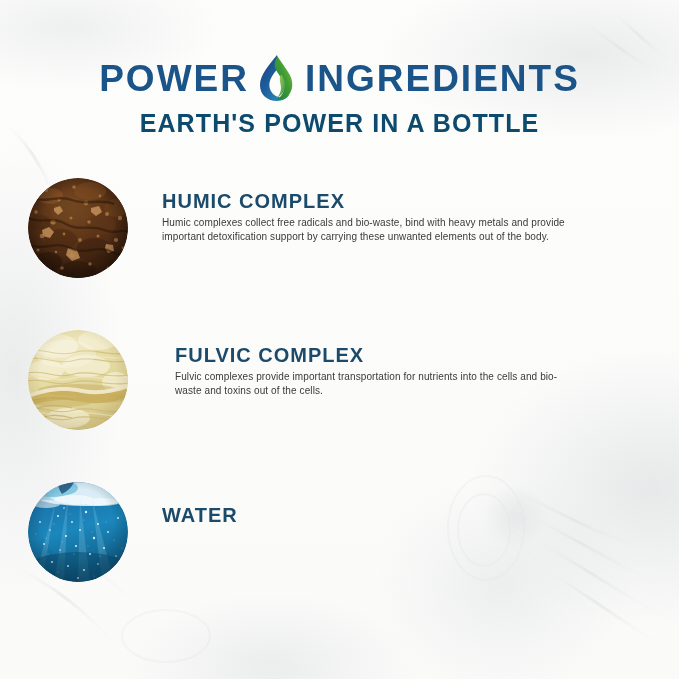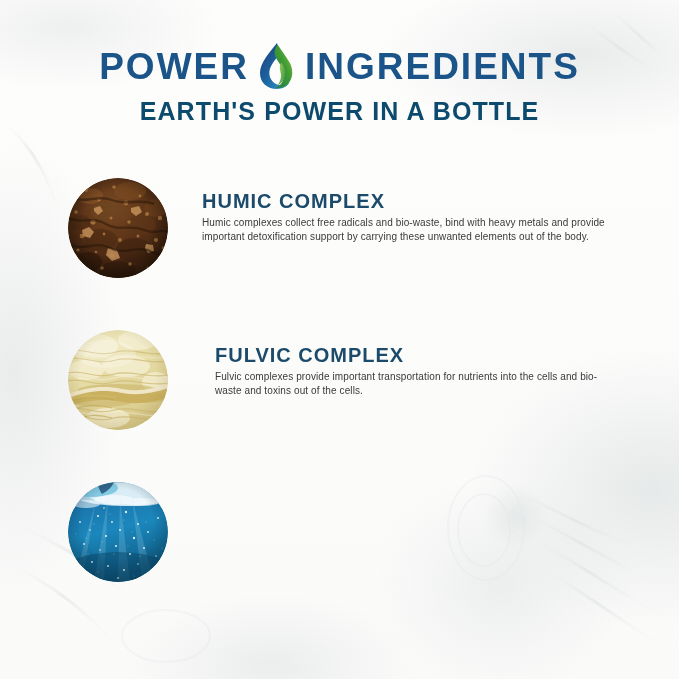--- a/index.html
+++ b/index.html
@@ -43,21 +43,21 @@
     inset: 0;
     pointer-events: none;
     opacity: .55;
   }
 
   
   .header {
     position: absolute;
     top: 0; left: 0; right: 0;
     text-align: center;
-    padding-top: 43px;
+    padding-top: 55px;
   }
   .title-row {
     display: flex;
     align-items: center;
     justify-content: center;
     gap: 7px;
     height: 46px;
   }
   .title-word {
     font-size: 37px;
@@ -88,21 +88,21 @@
   .rows {
     position: absolute;
     top: 178px;
     left: 0;
     right: 0;
   }
   .row {
     position: relative;
     display: flex;
     align-items: flex-start;
-    padding-left: 68px;
+    padding-left: 28px;
     margin-bottom: 56px;
   }
   .row:last-child { margin-bottom: 0; }
 
   .thumb {
     width: 100px;
     height: 100px;
     border-radius: 50%;
     flex: 0 0 auto;
     overflow: hidden;
@@ -456,17 +456,18 @@
             </g>
             <radialGradient id="watVig" cx="50%" cy="42%" r="64%">
               <stop offset=".55" stop-color="#04283d" stop-opacity="0"></stop>
               <stop offset="1" stop-color="#04283d" stop-opacity=".45"></stop>
             </radialGradient>
             <rect width="100" height="100" fill="url(#watVig)"></rect>
           </g>
         </svg>
       </div>
       <div class="row-text">
+        <h3 class="row-title">WATER</h3>
       </div>
     </div>
 
   </div>
 </div>
 
 </body></html>

